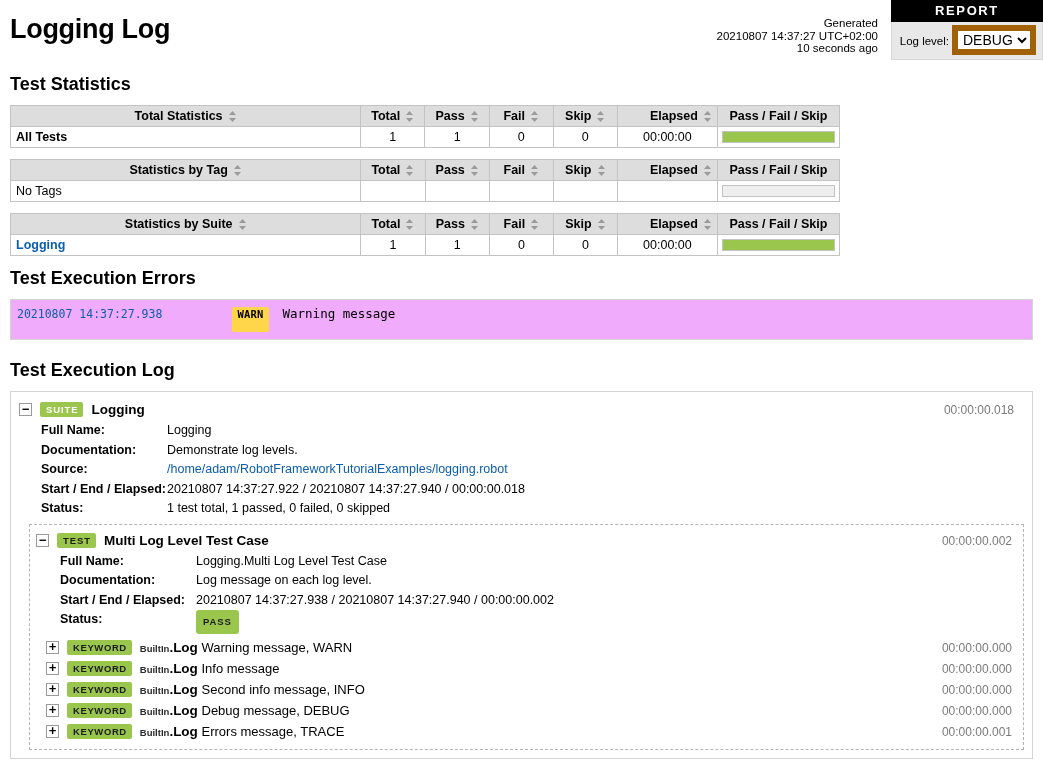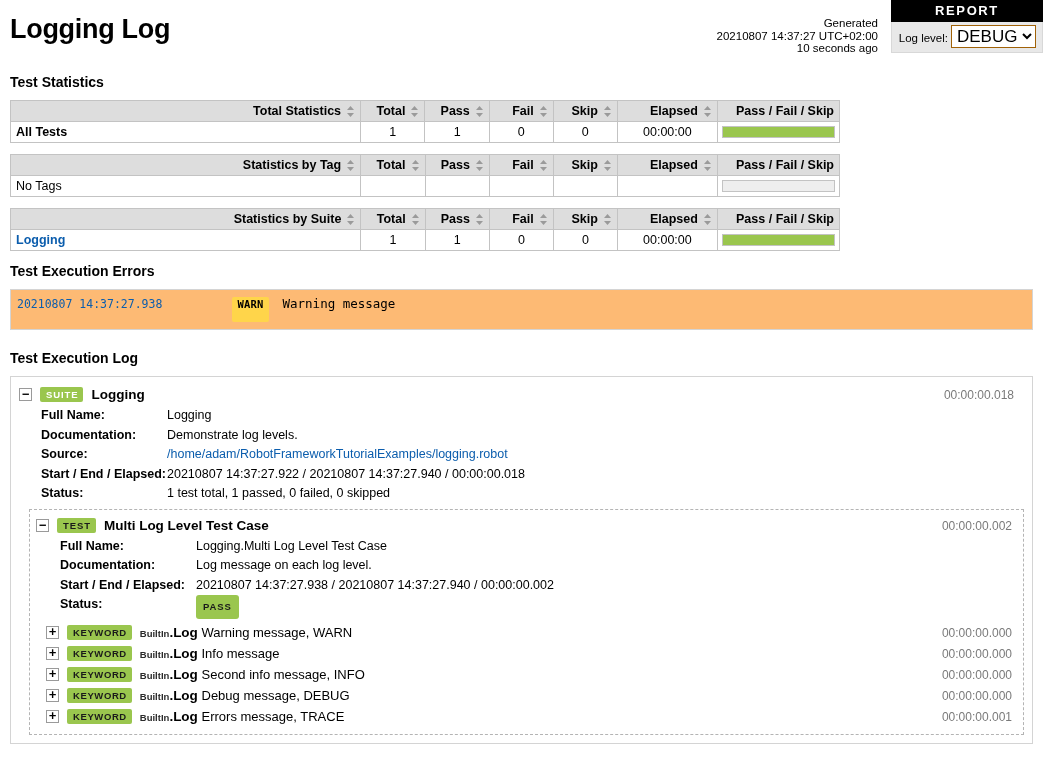--- a/index.html
+++ b/index.html
@@ -58,49 +58,49 @@
     background: #e8e8e8;
     border: 1px solid #d8d8d8;
     border-top: none;
     text-align: right;
     padding: 3px 6px 4px 0;
     font-size: 11.5px;
     white-space: nowrap;
   }
   .loglevel-bar select {
     font-family: "Liberation Sans", sans-serif;
-    font-size: 17px;
+    font-size: 14px;
     padding: 0 1px;
     margin-left: 3px;
     background: #fff;
-    border: 1px solid #a16207;
+    border: 6px solid #a16207;
   }
 
   
   h2.section-title {
-    font-size: 14px;
+    font-size: 18px;
     font-weight: bold;
     margin: 12px 0 10px 10px;
   }
   h2.exec-log-title { margin-top: 20px; }
 
   
   .stats-table {
     border-collapse: collapse;
     margin: 0 0 11px 10px;
     width: 830px;
     background: #fff;
     font-size: 12.5px;
   }
   .stats-table th {
     background: #ddd;
     border: 1px solid #c3c3c3;
     font-weight: bold;
     padding: 3px 5px;
-    text-align: right;
+    text-align: center;
     white-space: nowrap;
     height: 20px;
     position: relative;
   }
   .stats-table th.name-col { width: 365px; }
   .stats-table th.num-col { width: 65px; }
   .stats-table th.elapsed-col { width: 80px; padding-left: 32px; }
   .stats-table th.graph-col { width: 123px; }
   .stats-table td {
     border: 1px solid #c3c3c3;
@@ -135,21 +135,21 @@
   .bar-pass {
     height: 100%;
     background: #9ac64e;
     float: left;
   }
 
   
   .errors-box {
     margin: 0 10px 0 10px;
     border: 1px solid #d4d4d4;
-    background: #fdba74;
+    background: #f0abfc;
     padding: 6px 8px 7px 6px;
   }
   .error-row {
     display: flex;
     align-items: baseline;
     font-family: "DejaVu Sans Mono", monospace;
     font-size: 12px;
   }
   .error-time {
     color: #0b5dad;

